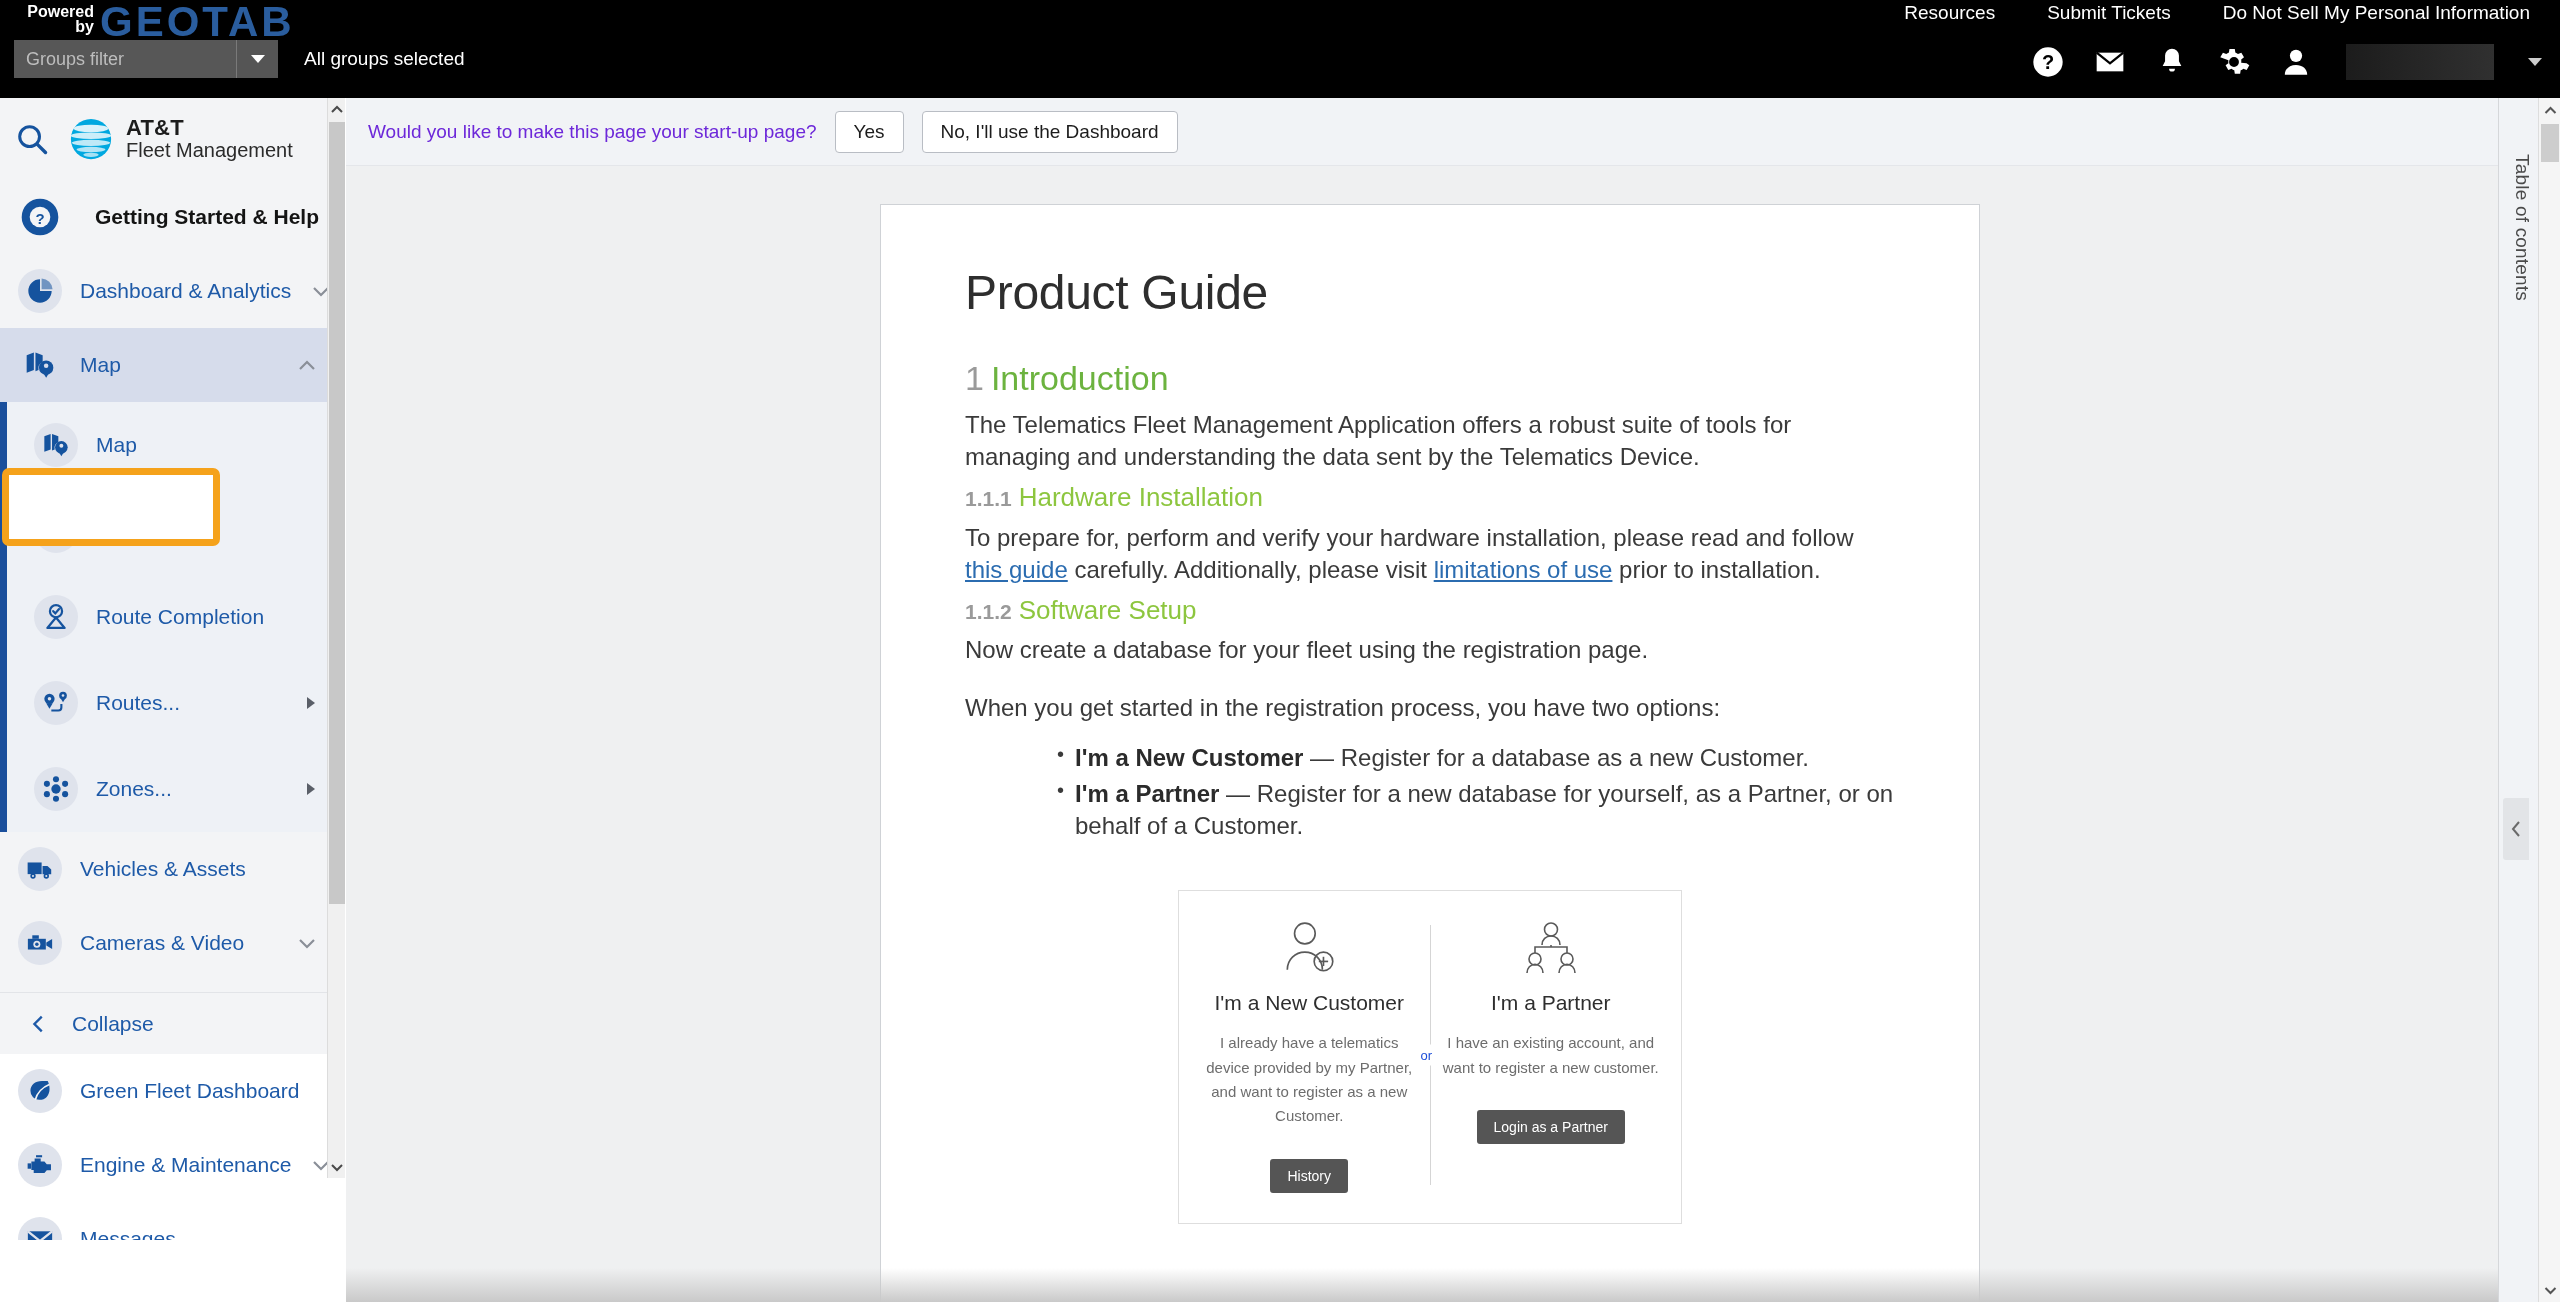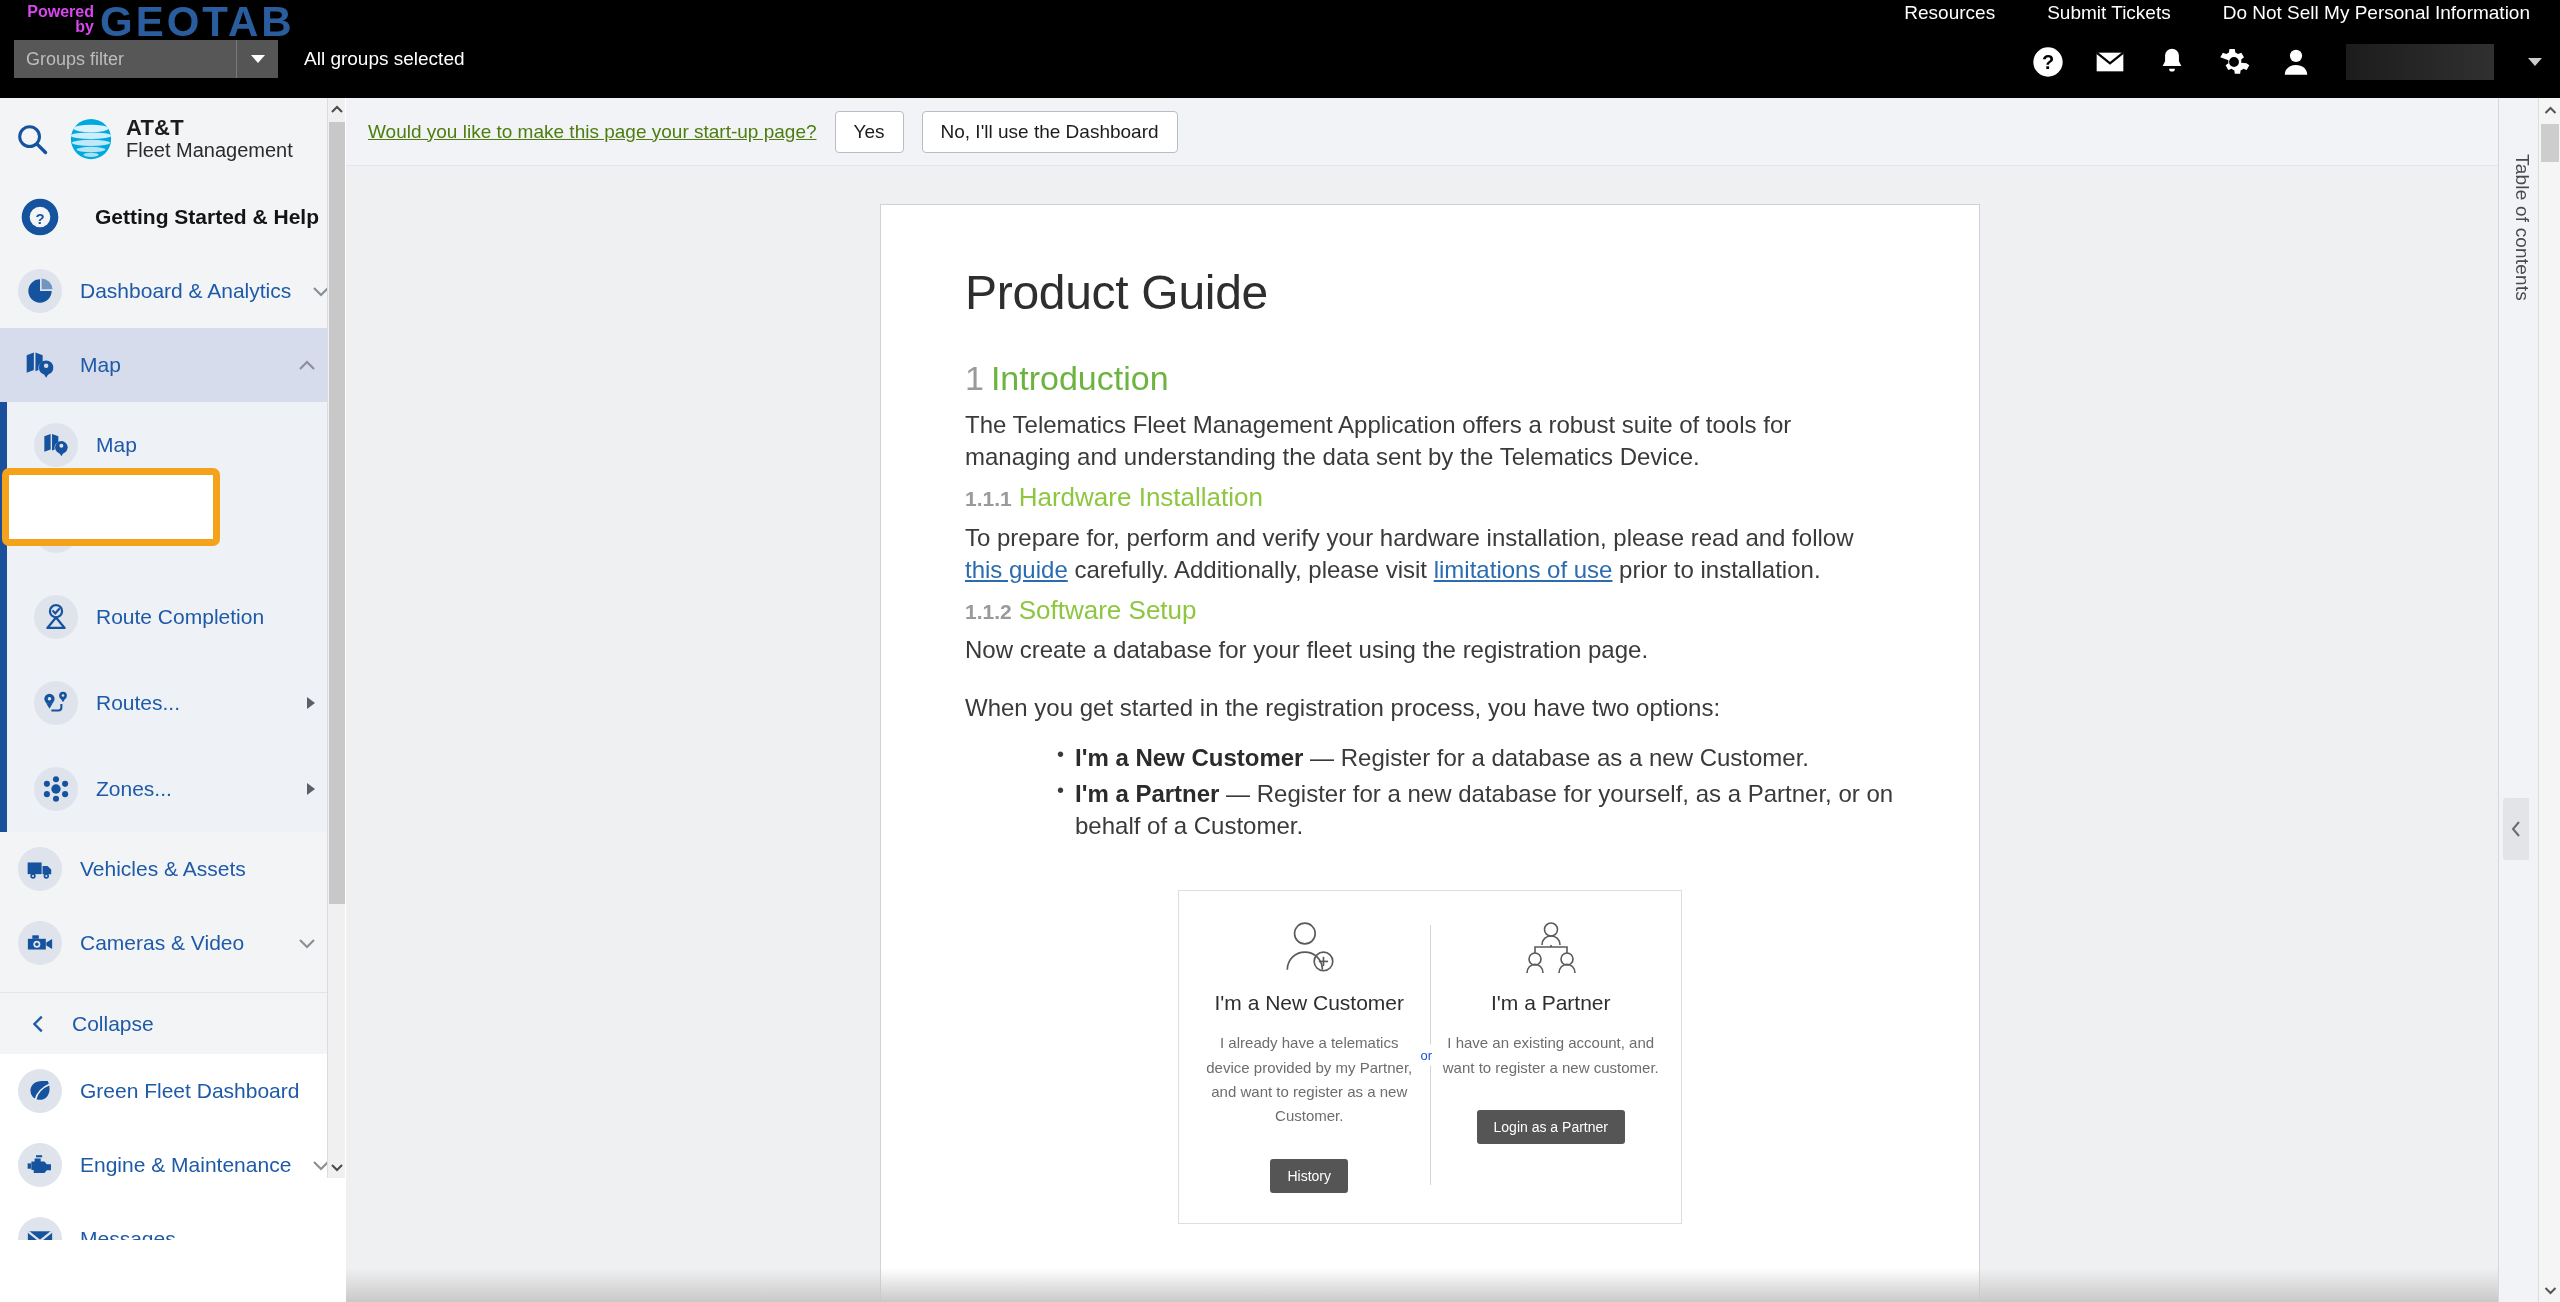--- a/index.html
+++ b/index.html
@@ -12,21 +12,21 @@
   }
   #app { position: relative; width: 2560px; height: 1302px; }
 
   
   .topbar {
     position: absolute; left: 0; top: 0; width: 2560px; height: 98px;
     background: #000000;
   }
   .brand-powered {
     position: absolute; left: 16px; top: 4px;
-    color: #d946ef; font-size: 16px; line-height: 15px;
+    color: #ffffff; font-size: 16px; line-height: 15px;
     text-align: right; width: 78px; font-weight: 600;
   }
   .brand-geotab {
     position: absolute; left: 100px; top: -2px;
     color: #2a5d9e; font-size: 42px; letter-spacing: 3px;
     font-weight: 700;
   }
   .toplinks {
     position: absolute; right: 30px; top: 2px;
     display: flex; gap: 52px; align-items: center;
@@ -153,21 +153,21 @@
 
   
   .main {
     position: absolute; left: 346px; top: 98px;
     width: 2152px; height: 1204px; background: #eff0f1;
   }
   .startup-bar {
     height: 68px; background: #f1f3f6; display: flex; align-items: center;
     gap: 18px; padding-left: 22px; border-bottom: 1px solid #e4e6ea;
   }
-  .startup-text { font-size: 19px; color: #4d7c0f; text-decoration: underline; }
+  .startup-text { font-size: 19px; color: #6d28d9; }
   .startup-btn {
     background: #ffffff; border: 1px solid #b9bdc4; border-radius: 4px;
     font-size: 19px; color: #1c1c1c; padding: 9px 18px; cursor: pointer;
     font-family: "Liberation Sans", sans-serif;
   }
 
   .doc-card {
     position: absolute; left: 534px; top: 106px; width: 1100px;
     min-height: 1098px; background: #ffffff; border: 1px solid #cfd2d6;
     border-bottom: none;

